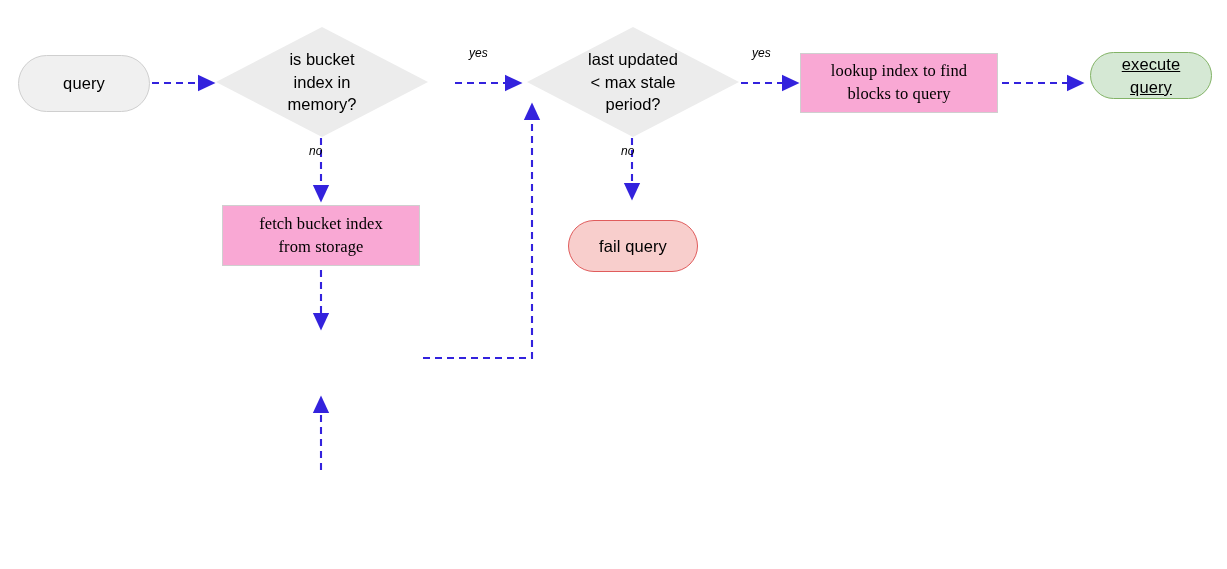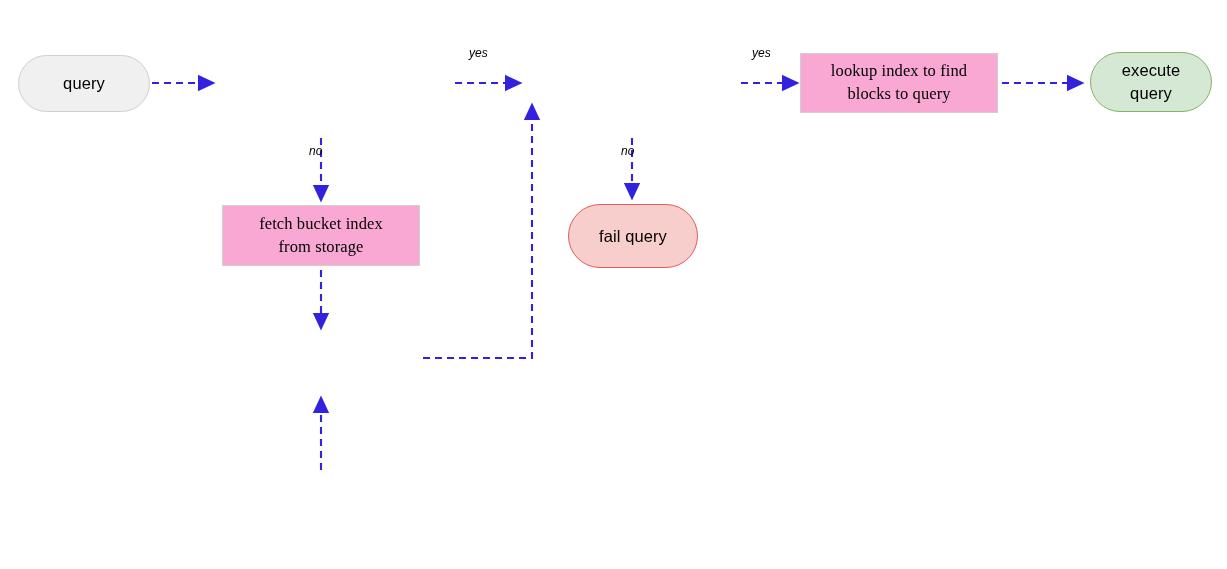--- a/index.html
+++ b/index.html
@@ -109,39 +109,51 @@
       <path d="M1002,83 L1082,83"></path>
       <path d="M423,358 L532,358 L532,105"></path>
       <path d="M321,470 L321,398"></path>
     </g>
   </svg>
 
   <div class="node pill" style="left:18px; top:55px; width:132px; height:57px;">
     <span class="label">query</span>
   </div>
 
+  <div class="diamond-wrap" style="left:216px; top:27px; width:212px; height:110px;">
+    <div class="diamond-shape"></div>
+    <div class="diamond-text" style="white-space:pre-line;">is bucket
+index in
+memory?</div>
+  </div>
 
+  <div class="diamond-wrap" style="left:527px; top:27px; width:212px; height:110px;">
+    <div class="diamond-shape"></div>
+    <div class="diamond-text" style="white-space:pre-line;">last updated
+&lt; max stale
+period?</div>
+  </div>
 
   <div class="node rect" style="left:800px; top:53px; width:198px; height:60px; white-space:pre-line;">
     <span class="label" style="white-space:pre-line;">lookup index to find
 blocks to query</span>
   </div>
 
-  <div class="node pill green" style="left:1090px; top:52px; width:122px; height:60px;">
+  <div class="node pill green" style="left:1090px; top:52px; width:122px; height:47px;text-decoration:underline;">
     <span class="label" style="white-space:pre-line;">execute
 query</span>
   </div>
 
   <div class="node rect" style="left:222px; top:205px; width:198px; height:61px;">
     <span class="label" style="white-space:pre-line;">fetch bucket index
 from storage</span>
   </div>
 
 
-  <div class="node pill red" style="left:568px; top:204px; width:130px; height:64px;">
+  <div class="node pill red" style="left:568px; top:220px; width:130px; height:52px;">
     <span class="label">fail query</span>
   </div>
 
 
   <div class="edge-label" style="left:469px; top:45px;">yes</div>
 
   <div class="edge-label" style="left:309px; top:143px;">no</div>
 
   <div class="edge-label" style="left:752px; top:45px;">yes</div>
 

